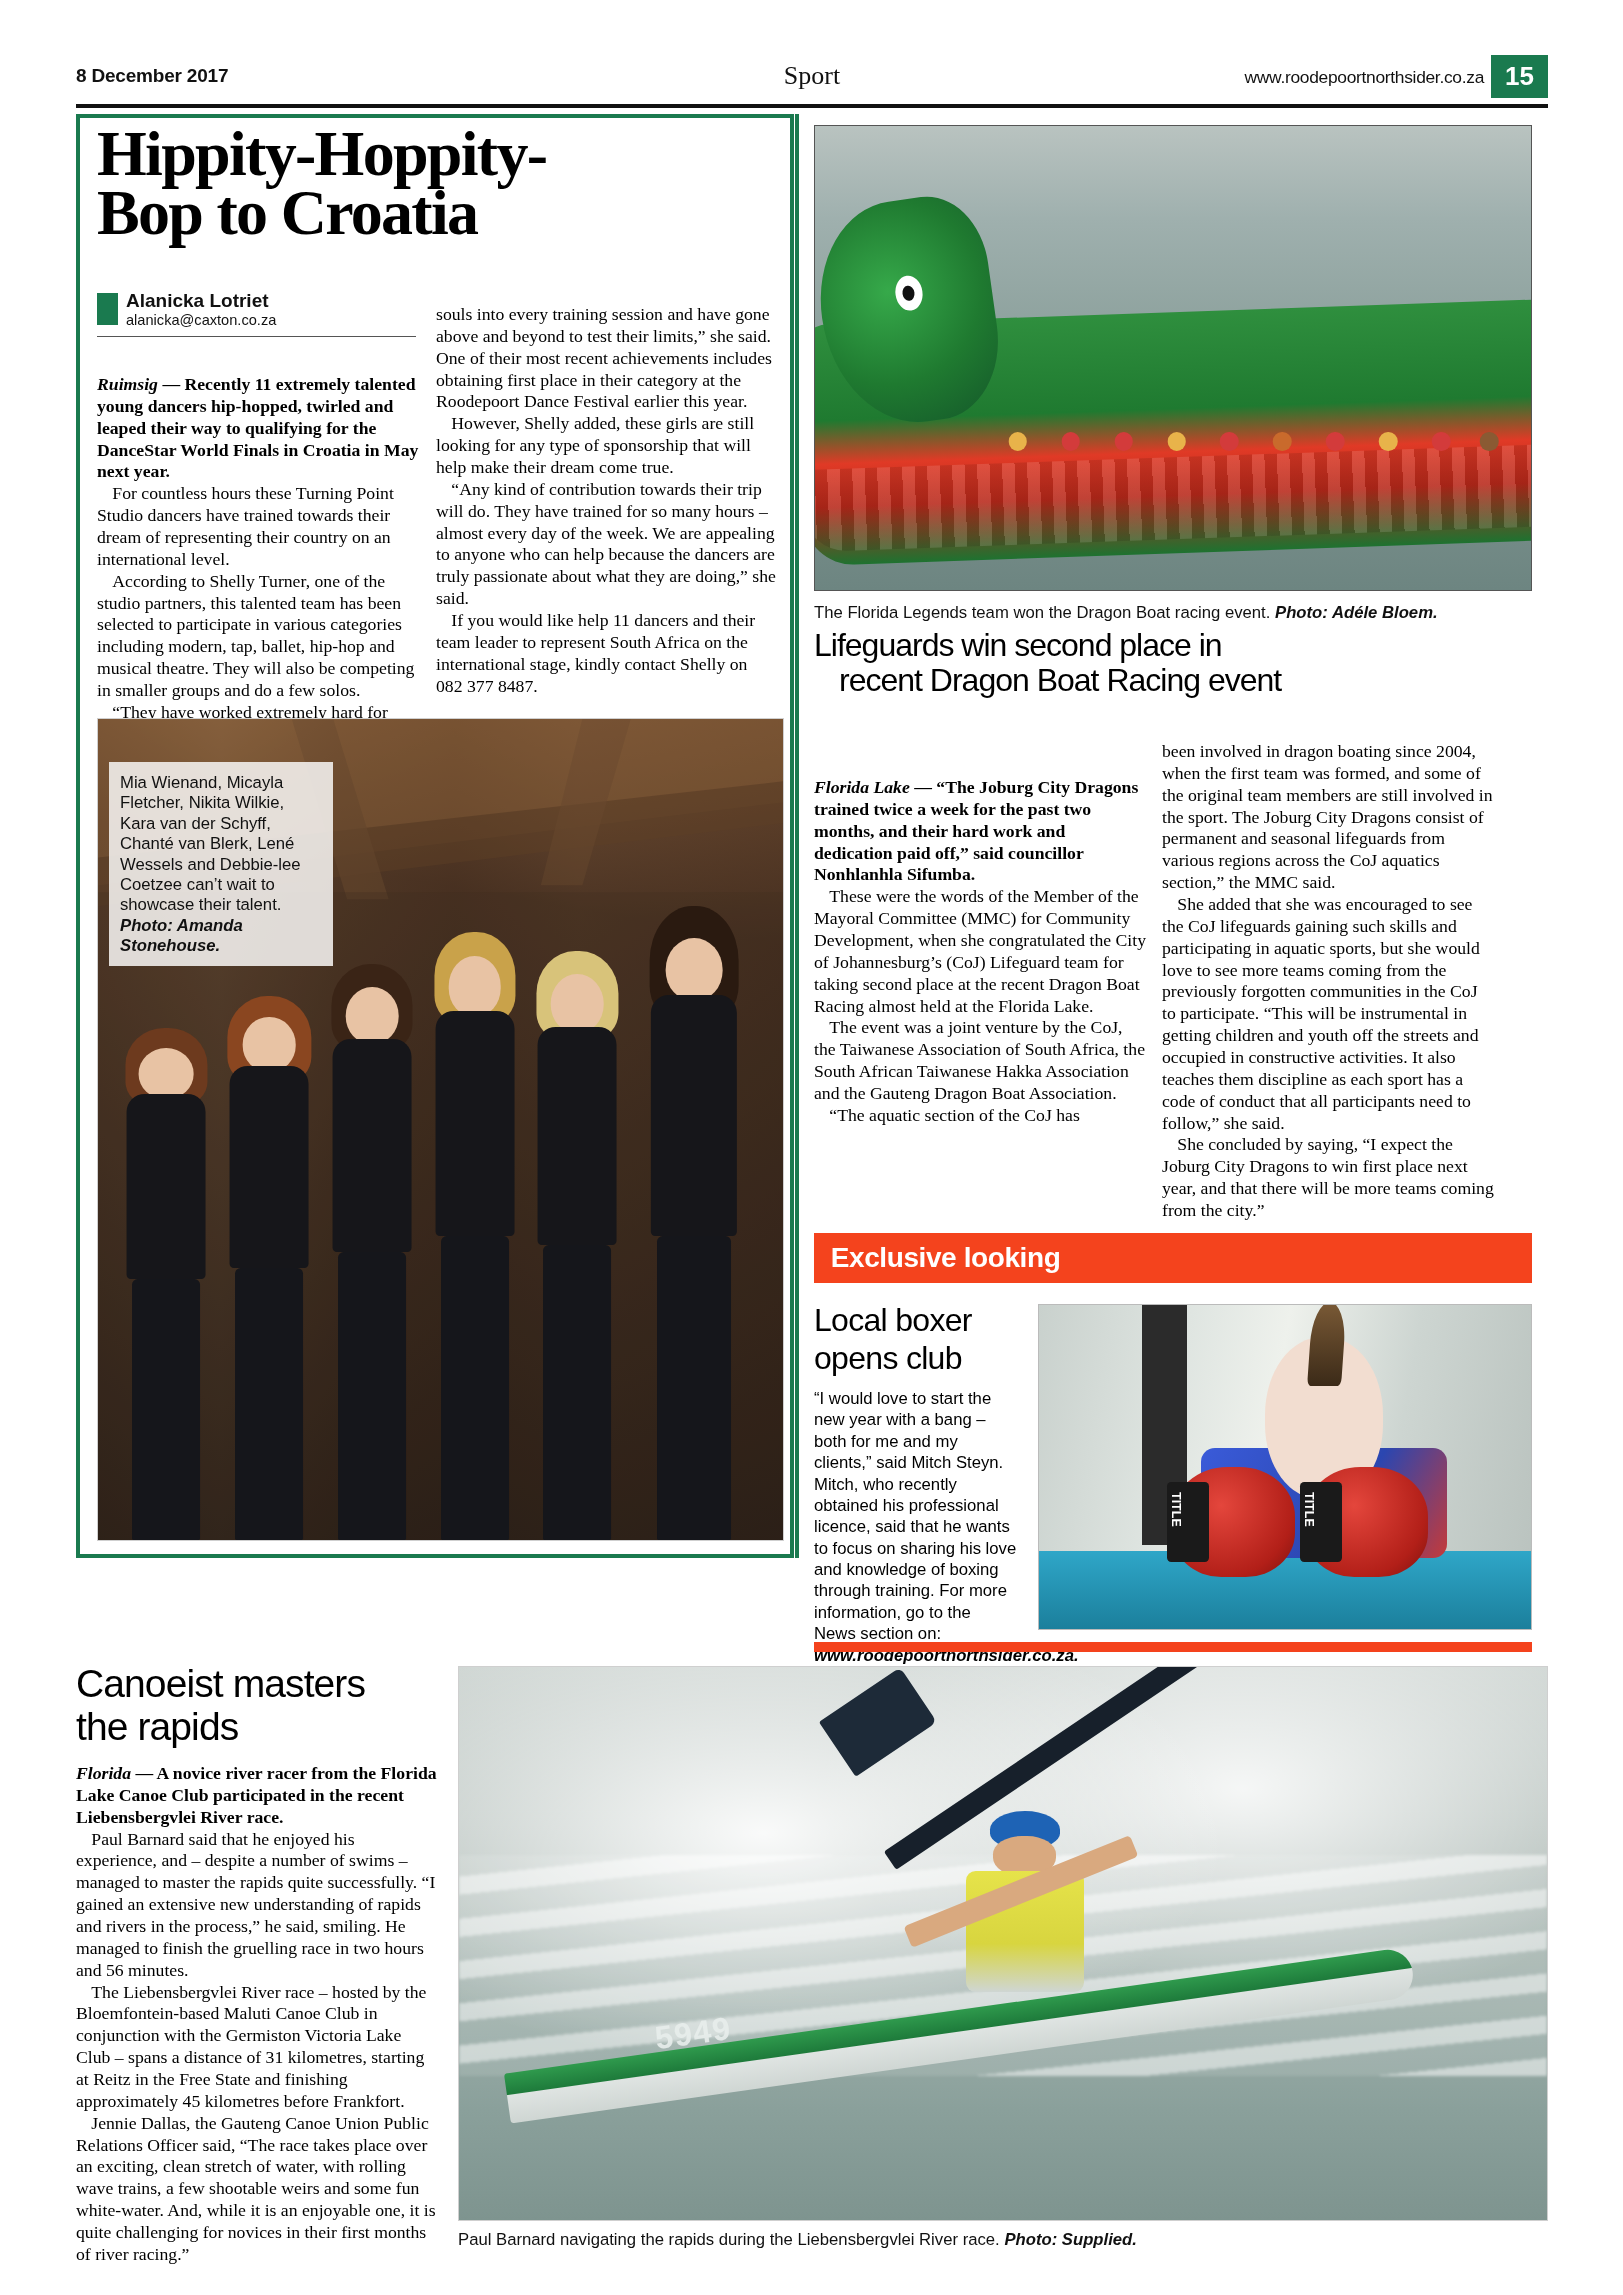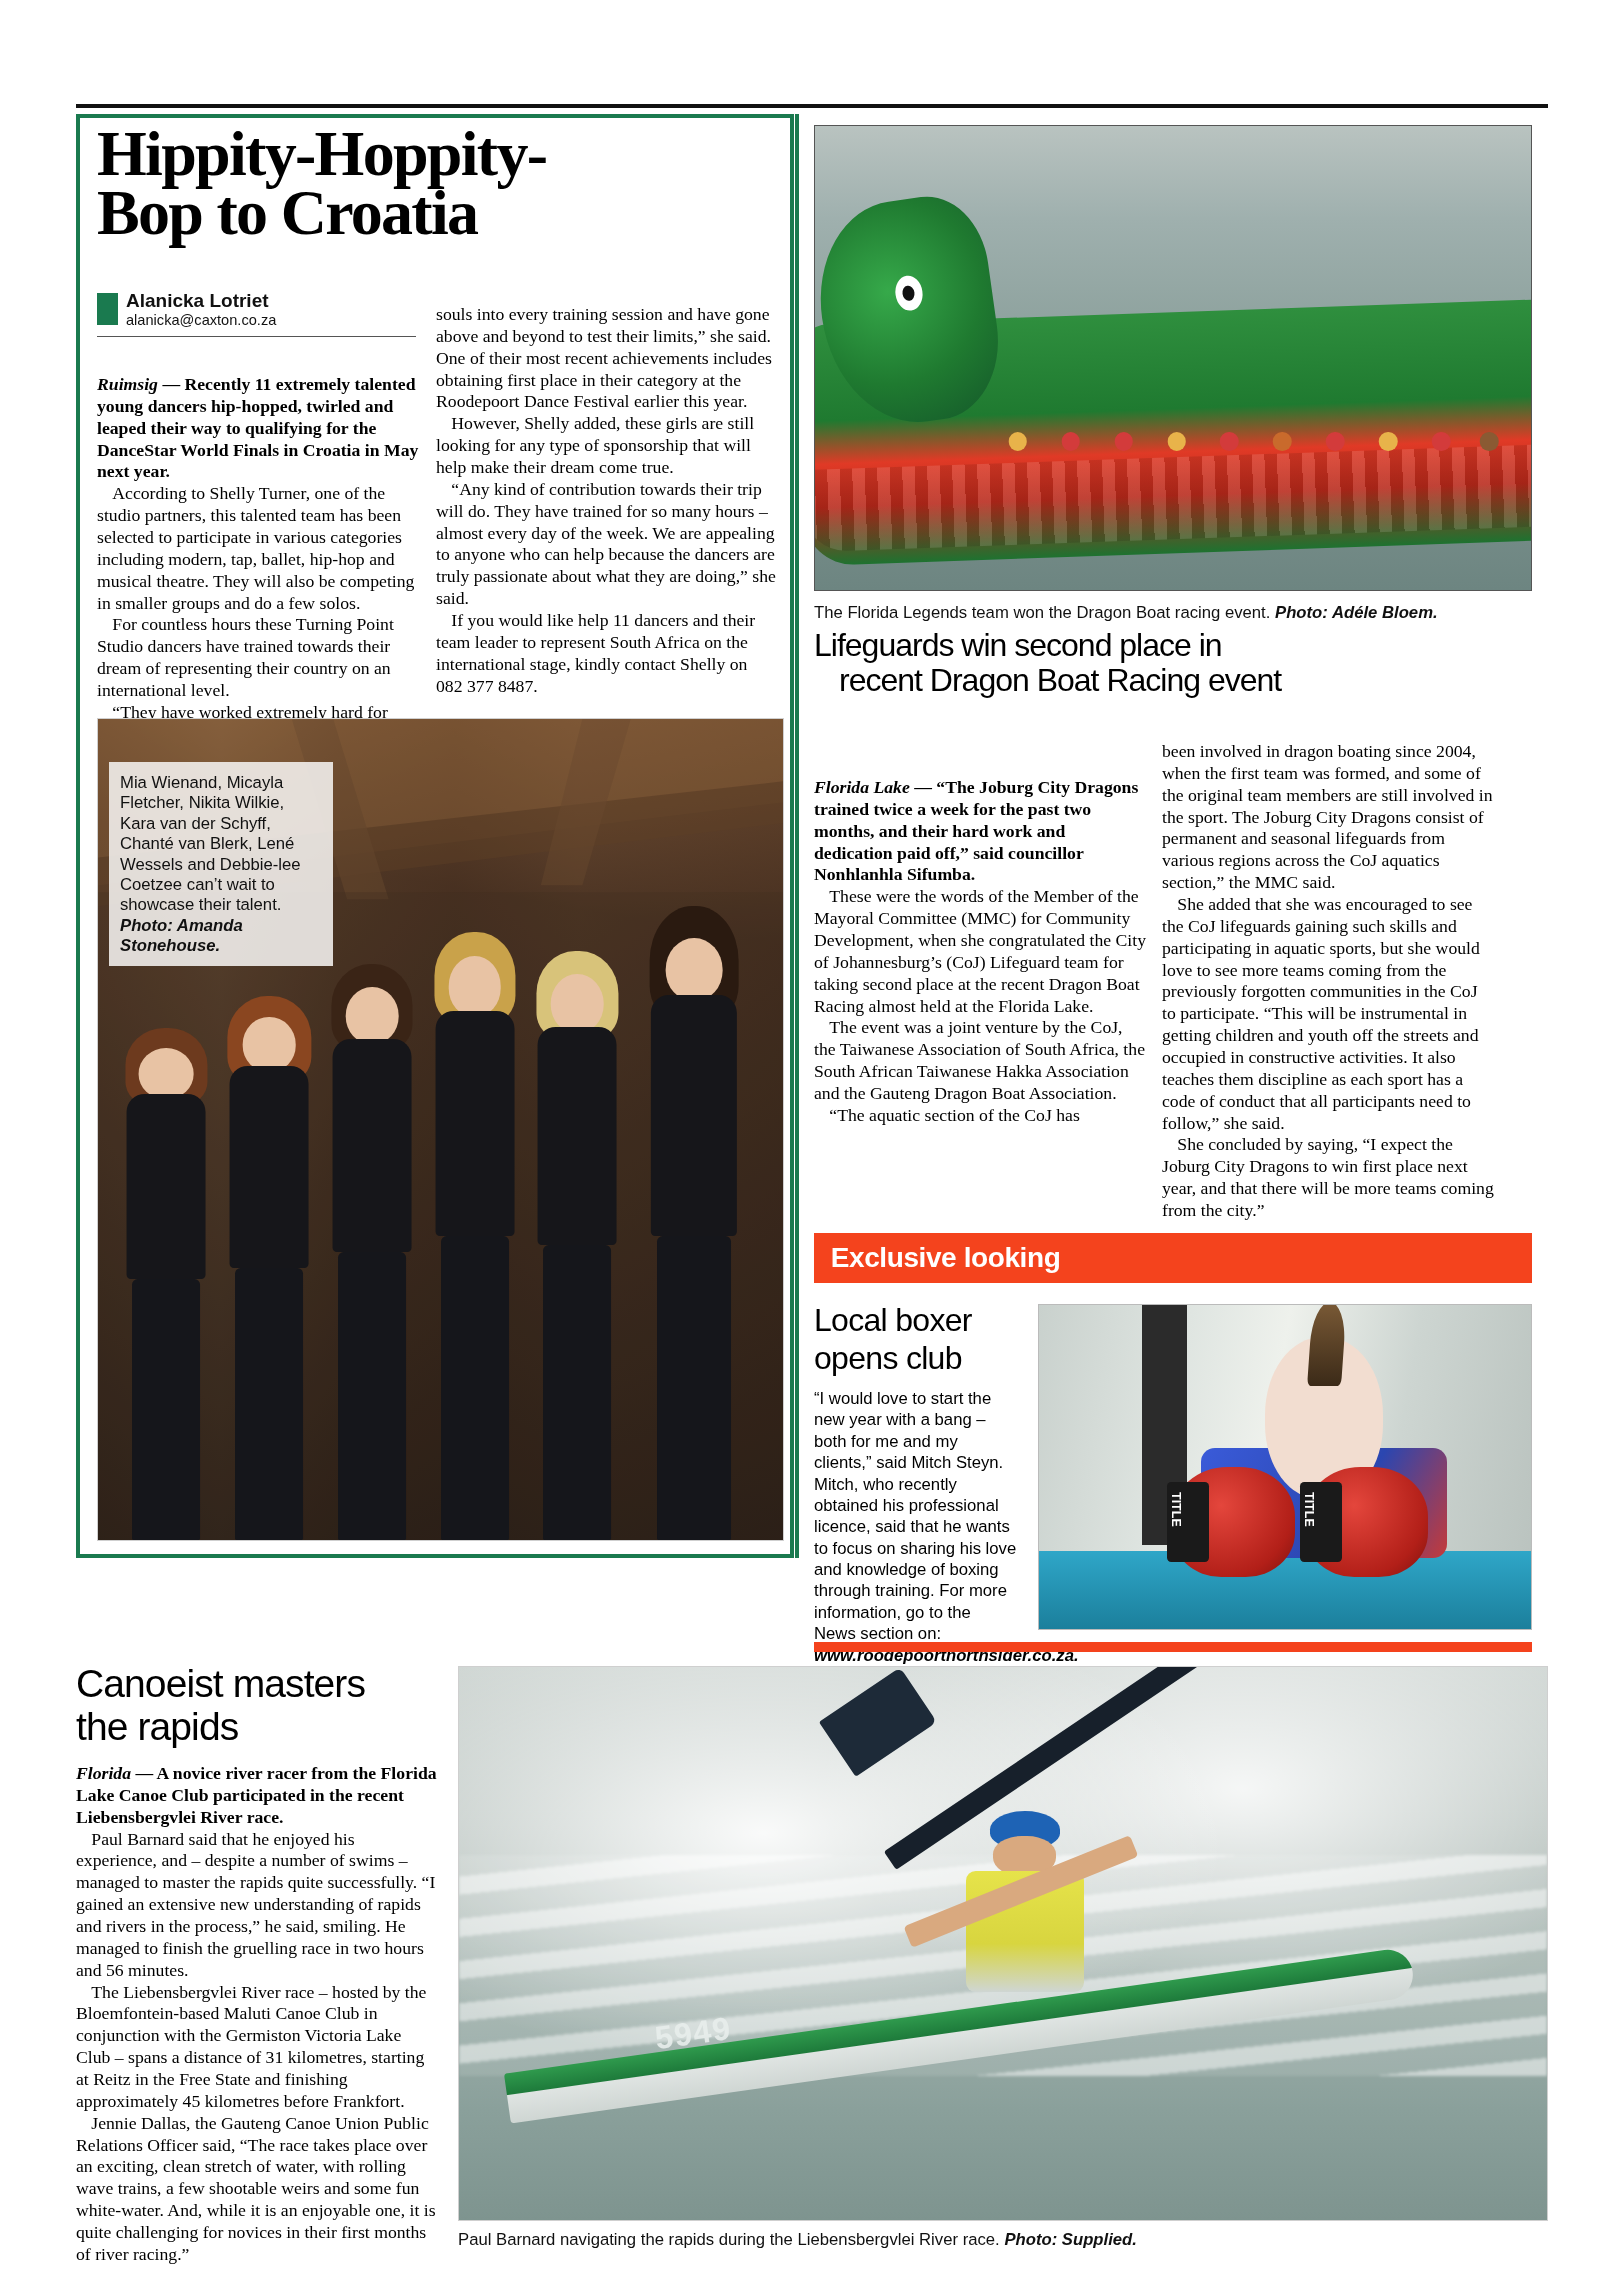--- a/index.html
+++ b/index.html
@@ -221,20 +221,26 @@
   .rapids .paddler .arm { position:absolute; left:-22%; top:30%; width:140%; height:10%; background:#d9a97f; transform:rotate(-22deg); border-radius:4.2px; }
   .rapids .oar2 { position:absolute; left:36%; top:10%; width:42%; height:4%; background:#17202b; transform:rotate(-34deg); border-radius:2.8px; }
   .rapids .blade { position:absolute; left:34%; top:4%; width:9%; height:12%; background:#1d2a38; border-radius:2.8px 7px 7px 2.8px; transform:rotate(-34deg); }
   #rapids-caption { position:absolute; left:458px; top:2230px; width:1090px; }
 </style>
 </head>
 <body>
 
 <div class="page">
 
+  <div class="masthead">
+    <div class="mh-date">8 December 2017</div>
+    <div class="mh-section">Sport</div>
+    <div class="mh-url">www.roodepoortnorthsider.co.za</div>
+    <div class="mh-pageno">15</div>
+  </div>
   <div class="mh-rule"></div>
 
   <div class="green-box"></div>
   <div class="green-box-right"></div>
 
   <div class="a1">
     <h1 class="a1-headline">
       <span>Hippity-Hoppity-</span><br>
       <span>Bop to Croatia</span>
     </h1>
@@ -242,22 +248,22 @@
 
   <div class="byline">
     <div class="byline-sq"></div>
     <div class="byline-name">Alanicka Lotriet</div>
     <div class="byline-mail">alanicka@caxton.co.za</div>
     <div class="byline-rule"></div>
   </div>
 
   <div class="col a1-c1">
     <p class="lead"><span class="place">Ruimsig</span><span> — </span><span>Recently 11 extremely talented young dancers hip-hopped, twirled and leaped their way to qualifying for the DanceStar World Finals in Croatia in May next year.</span></p>
+    <p>For countless hours these Turning Point Studio dancers have trained towards their dream of representing their country on an international level.</p>
     <p>According to Shelly Turner, one of the studio partners, this talented team has been selected to participate in various categories including modern, tap, ballet, hip-hop and musical theatre. They will also be competing in smaller groups and do a few solos.</p>
-    <p>For countless hours these Turning Point Studio dancers have trained towards their dream of representing their country on an international level.</p>
     <p>“They have worked extremely hard for this. They really put their hearts and</p>
   </div>
 
   <div class="col a1-c2">
     <p class="noind">souls into every training session and have gone above and beyond to test their limits,” she said. One of their most recent achievements includes obtaining first place in their category at the Roodepoort Dance Festival earlier this year.</p>
     <p>However, Shelly added, these girls are still looking for any type of sponsorship that will help make their dream come true.</p>
     <p>“Any kind of contribution towards their trip will do. They have trained for so many hours – almost every day of the week. We are appealing to anyone who can help because the dancers are truly passionate about what they are doing,” she said.</p>
     <p>If you would like help 11 dancers and their team leader to represent South Africa on the international stage, kindly contact Shelly on 082 377 8487.</p>
   </div>
 

